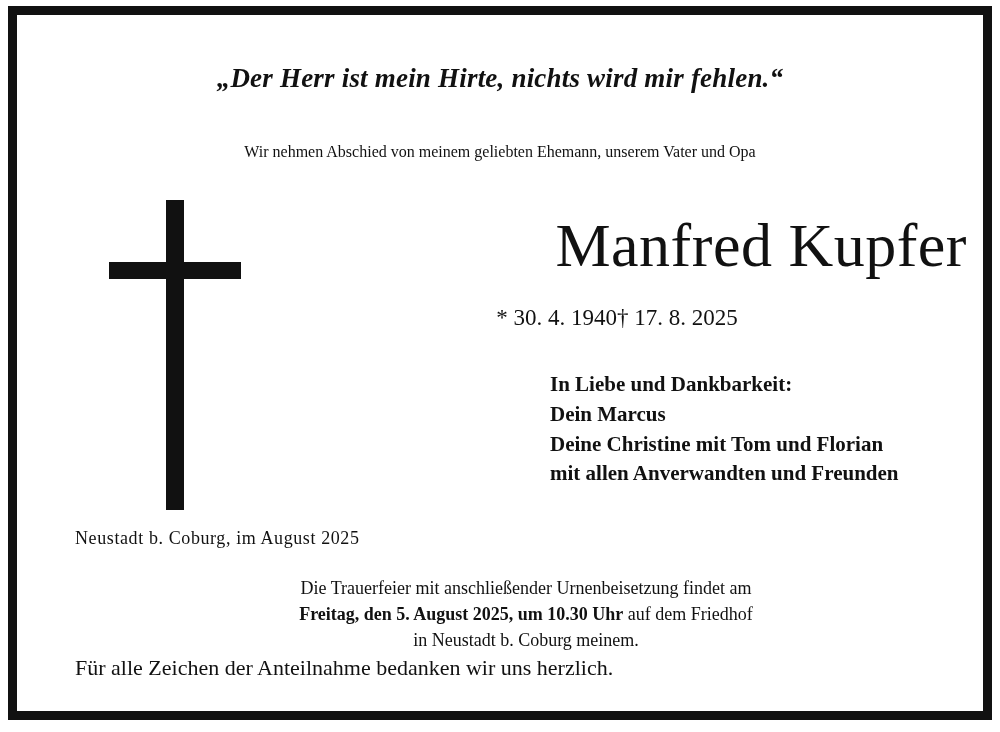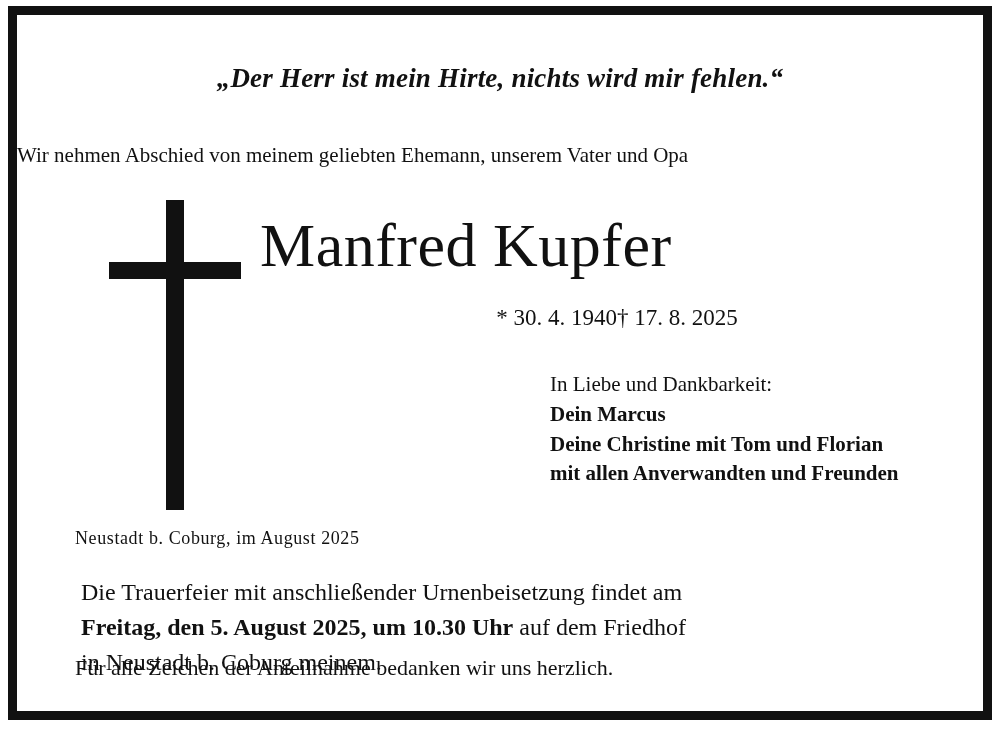--- a/index.html
+++ b/index.html
@@ -60,22 +60,22 @@
     font-style: italic;
     font-size: 27px;
     letter-spacing: 0.2px;
   }
 
   .intro {
     position: absolute;
     left: 0;
     top: 128px;
     width: 100%;
-    text-align: left;
-    font-size: 21px;
+    text-align: center;
+    font-size: 16px;
   }
 
   
   .cross {
     position: absolute;
     left: 92px;
     top: 185px;
     width: 140px;
     height: 310px;
   }
@@ -91,24 +91,24 @@
     position: absolute;
     left: 0;
     top: 62px;
     width: 132px;
     height: 17px;
     background: #111111;
   }
 
   .name {
     position: absolute;
-    left: 243px;
+    left: 250px;
     top: 198px;
     width: 700px;
-    text-align: left;
+    text-align: right;
     font-size: 62px;
     line-height: 1.05;
     letter-spacing: 0.5px;
   }
 
   .dates {
     position: absolute;
     left: 250px;
     top: 290px;
     width: 700px;
@@ -122,41 +122,42 @@
 
   .family {
     position: absolute;
     left: 533px;
     top: 355px;
     width: 440px;
     font-size: 21px;
     line-height: 1.42;
   }
   .family .lead {
-    font-weight: normal;
+    font-weight: bold;
   }
   .family .member {
     font-weight: bold;
   }
 
   .place-date {
     position: absolute;
     left: 58px;
     top: 513px;
     font-size: 18px;
     letter-spacing: 0.6px;
   }
 
   .ceremony {
     position: absolute;
-    left: 64px;
+    left: 74px;
     top: 560px;
     width: 870px;
-    font-size: 24px;
+    font-size: 18px;
     line-height: 1.45;
+    text-align: center;
   }
   .ceremony .bold {
     font-weight: bold;
   }
   .thanks {
     position: absolute;
     left: 58px;
     top: 640px;
     width: 870px;
     font-size: 22px;

